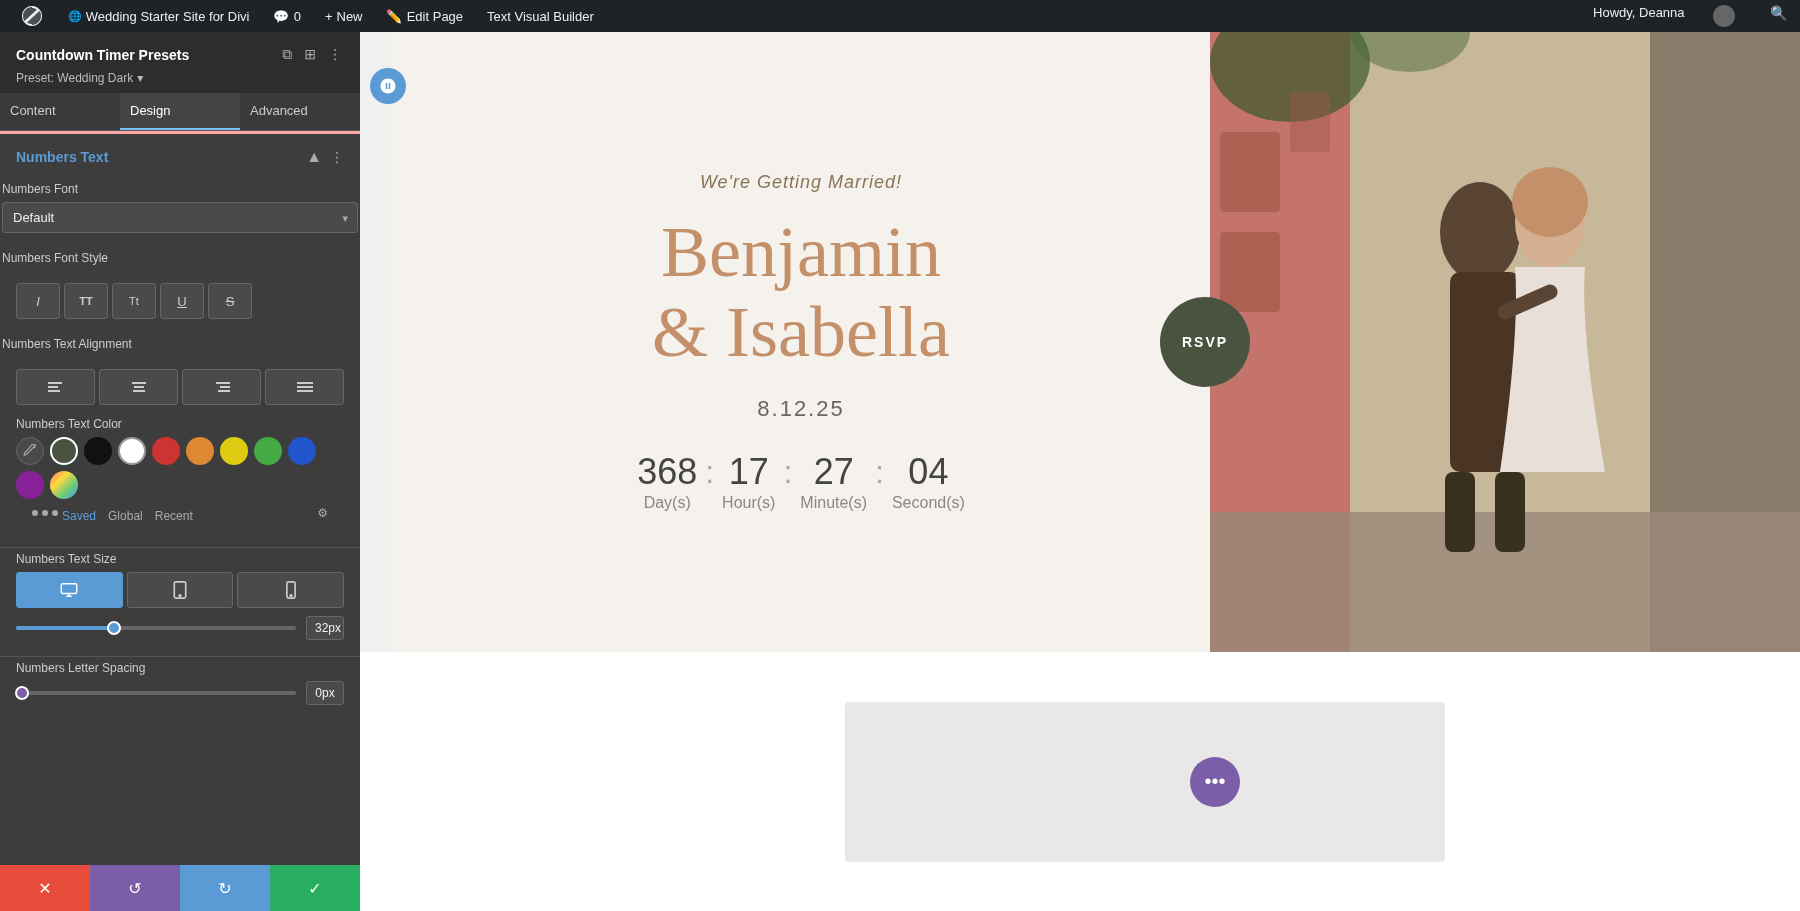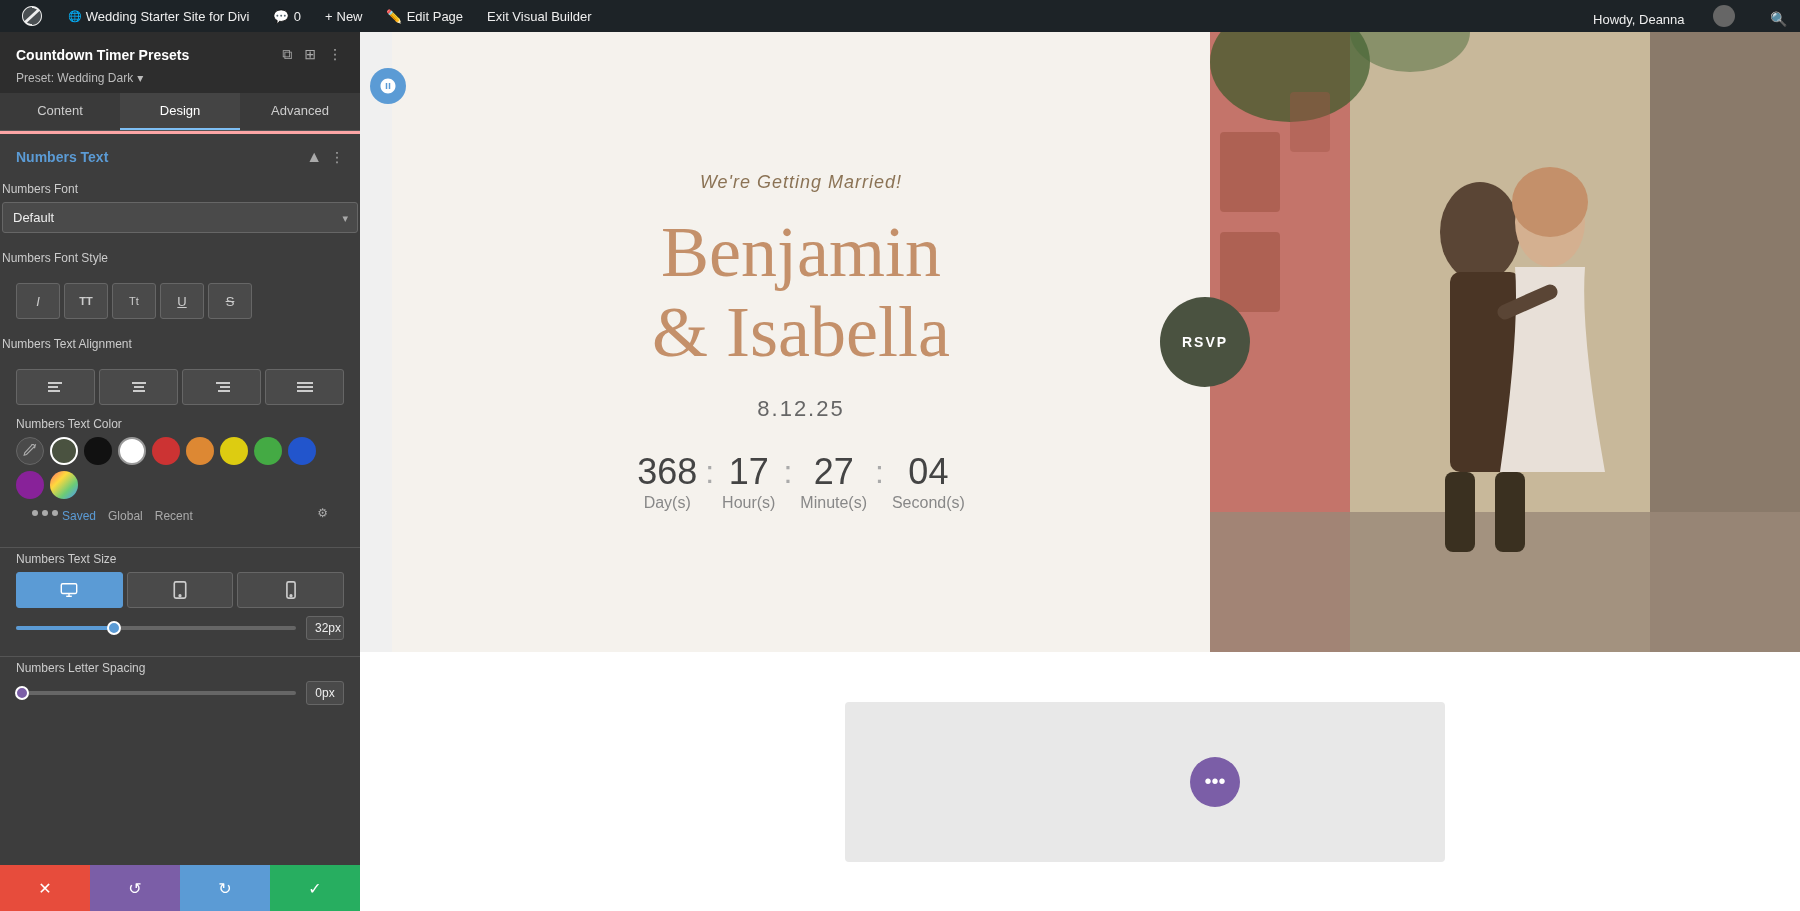--- a/index.html
+++ b/index.html
@@ -11,21 +11,21 @@
       height: 32px;
       display: flex;
       align-items: center;
       padding: 0 12px;
       gap: 0;
       flex-shrink: 0;
       color: #eee;
       font-size: 13px;
     }
     .wp-admin-bar .bar-left { display: flex; align-items: center; gap: 8px; flex: 1; }
-    .wp-admin-bar .bar-right { display: flex; align-items: flex-end; gap: 28px; }
+    .wp-admin-bar .bar-right { display: flex; align-items: flex-start; gap: 28px; }
     .wp-bar-item { display: flex; align-items: center; gap: 4px; padding: 0 8px; height: 32px; color: #eee; cursor: pointer; white-space: nowrap; }
     .wp-logo { width: 24px; height: 24px; fill: #eee; }
 
     
     .main-layout { display: flex; flex: 1; overflow: hidden; }
 
     
     .left-panel {
       width: 360px;
       background: #3d3d3d;
@@ -58,22 +58,21 @@
     .panel-icon-btn { color: #aaa; cursor: pointer; font-size: 14px; padding: 2px; }
 
     
     .tab-bar {
       display: flex;
       background: #3a3a3a;
       border-bottom: 1px solid #555;
     }
     .tab-item {
       flex: 1;
-      text-align: center;
-      padding: 10px 22px;
+      padding: 10px 10px;
       font-size: 13px;
       color: #ccc;
       cursor: pointer;
       border-bottom: 2px solid transparent;
     }
     .tab-item.active {
       color: #fff;
       border-bottom: 2px solid #7ebff5;
       background: #444;
     }
@@ -451,21 +450,21 @@
     </div>
     <div class="wp-bar-item">
       <span>+</span>
       <span>New</span>
     </div>
     <div class="wp-bar-item">
       <span>✏️</span>
       <span>Edit Page</span>
     </div>
     <div class="wp-bar-item">
-      <span>Exit Visual Builder</span>
+      <span>Text Visual Builder</span>
     </div>
   </div>
   <div class="bar-right">
     <span style="font-size:13px; color:#eee;">Howdy, Deanna</span>
     <div style="width:22px;height:22px;border-radius:50%;background:#666;"></div>
     <span class="bar-search" style="font-size:14px;">🔍</span>
   </div>
 </div>
 
 <div class="main-layout">

